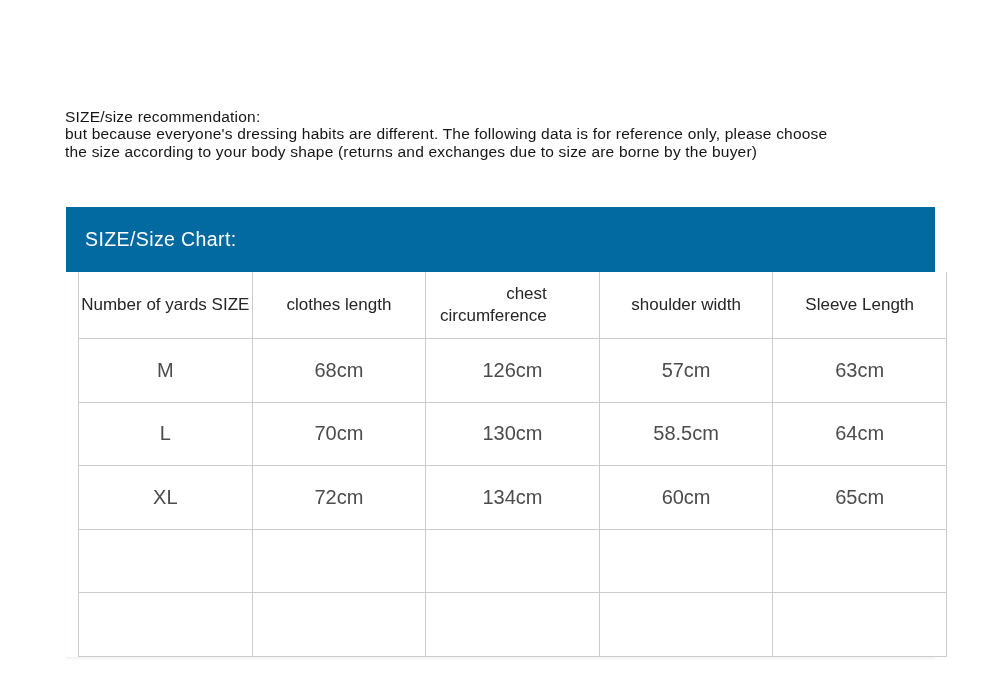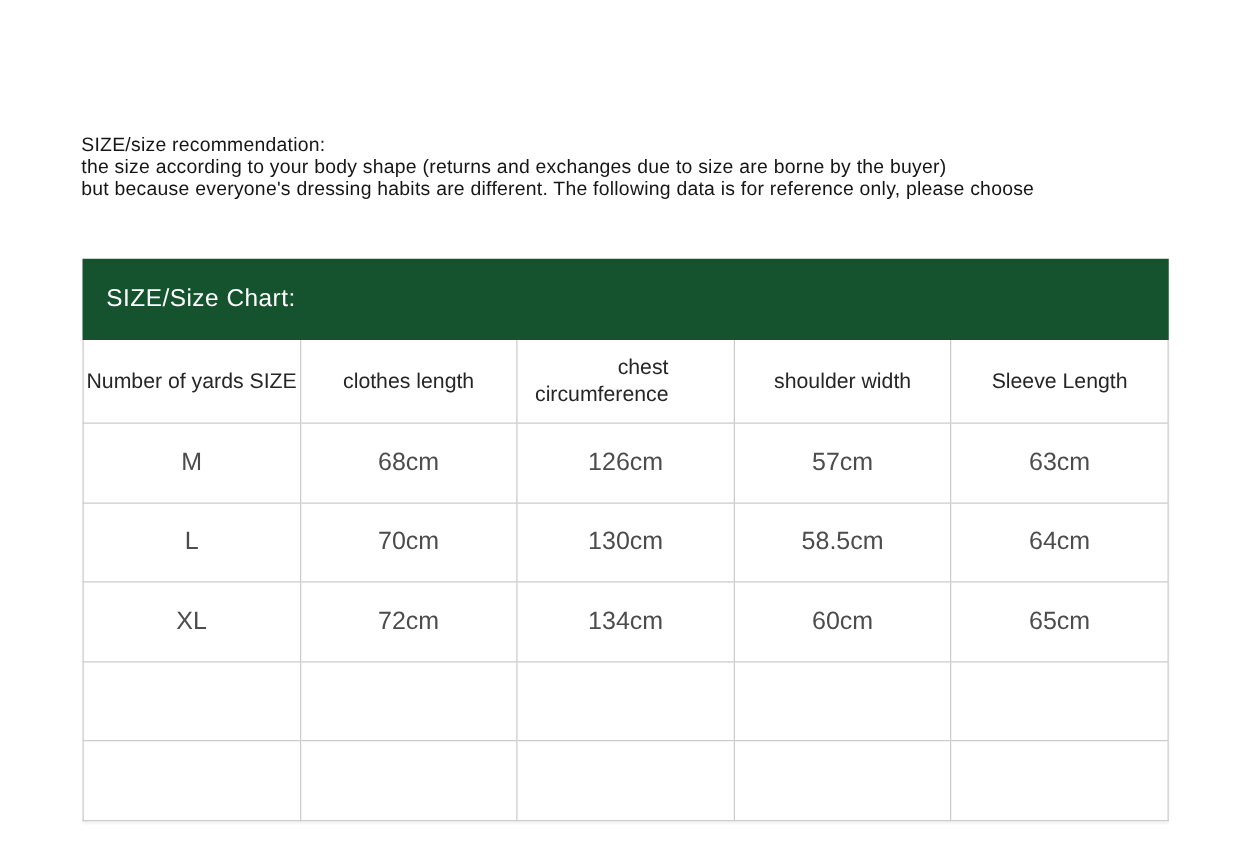--- a/index.html
+++ b/index.html
@@ -17,30 +17,31 @@
   }
   .description{
     position:absolute;left:65px;top:125px;width:880px;
     font-size:15.5px;line-height:17.5px;letter-spacing:.2px;color:#161616;
   }
   .chart-container{
     position:absolute;left:66px;top:207px;width:869px;
     box-shadow:0 2px 2px rgba(0,0,0,0.05);
   }
   .chart-header{
-    height:65px;background:#14532d;
+    height:65px;background:#0369a1;
     display:flex;align-items:center;
     padding-left:19px;box-sizing:border-box;
   }
   .chart-header-label{
     color:#ffffff;font-size:19.5px;letter-spacing:.4px;
   }
   table.chart-table{
     width:100%;border-collapse:collapse;table-layout:fixed;
     background:#ffffff;
+    margin-left:12px;
   }
   .chart-table th,.chart-table td{
     border:1px solid #cccccc;
     overflow:hidden;
   }
   .chart-table th{
     height:66px;
     font-weight:400;font-size:17px;color:#262626;
     text-align:center;vertical-align:middle;
     border-top:none;padding:0 2px;
@@ -55,22 +56,22 @@
   }
 </style>
 </head>
 <body>
 
 <div>
 
   <div class="section-title">SIZE/size recommendation:</div>
 
   <div class="description">
+    <div>but because everyone's dressing habits are different. The following data is for reference only, please choose</div>
     <div>the size according to your body shape (returns and exchanges due to size are borne by the buyer)</div>
-    <div>but because everyone's dressing habits are different. The following data is for reference only, please choose</div>
   </div>
 
   <div class="chart-container">
 
     <div class="chart-header">
       <span class="chart-header-label">SIZE/Size Chart:</span>
     </div>
 
     <table class="chart-table">
       <thead>

